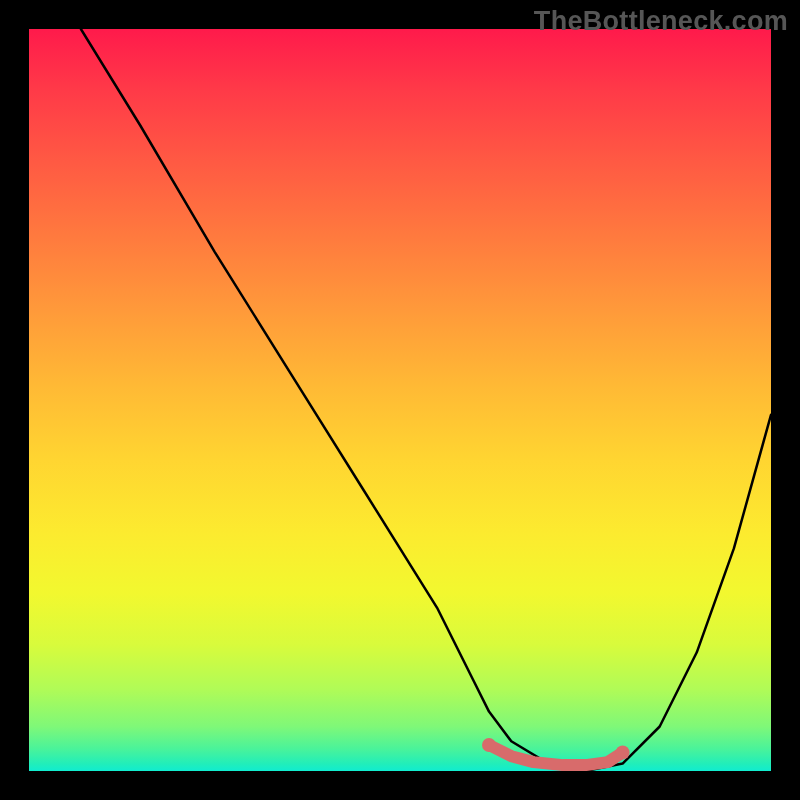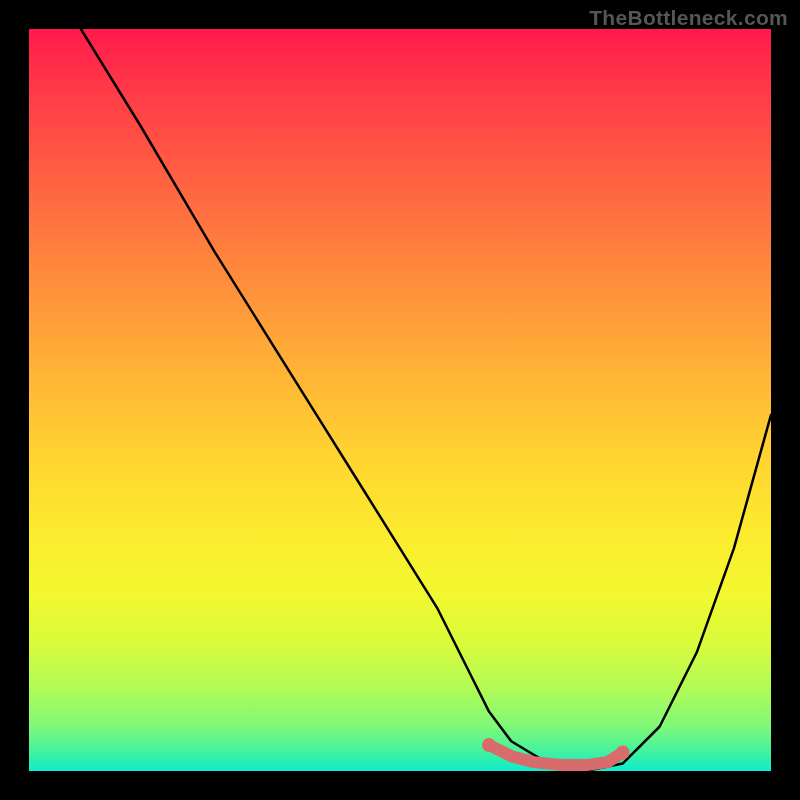--- a/index.html
+++ b/index.html
@@ -37,21 +37,21 @@
       #7ff878 94%,
       #4af39a 97%,
       #22eeb9 99%,
       #10ecd0 100%);
   }
   .attr {
     position: absolute;
     top: 6px;
     right: 12px;
     font-family: Arial, Helvetica, sans-serif;
-    font-size: 21px;
+    font-size: 27px;
     font-weight: bold;
     color: #565656;
     letter-spacing: 0.3px;
   }
   svg.curve {
     position: absolute;
     left: 0;
     top: 0;
     width: 742px;
     height: 742px;

